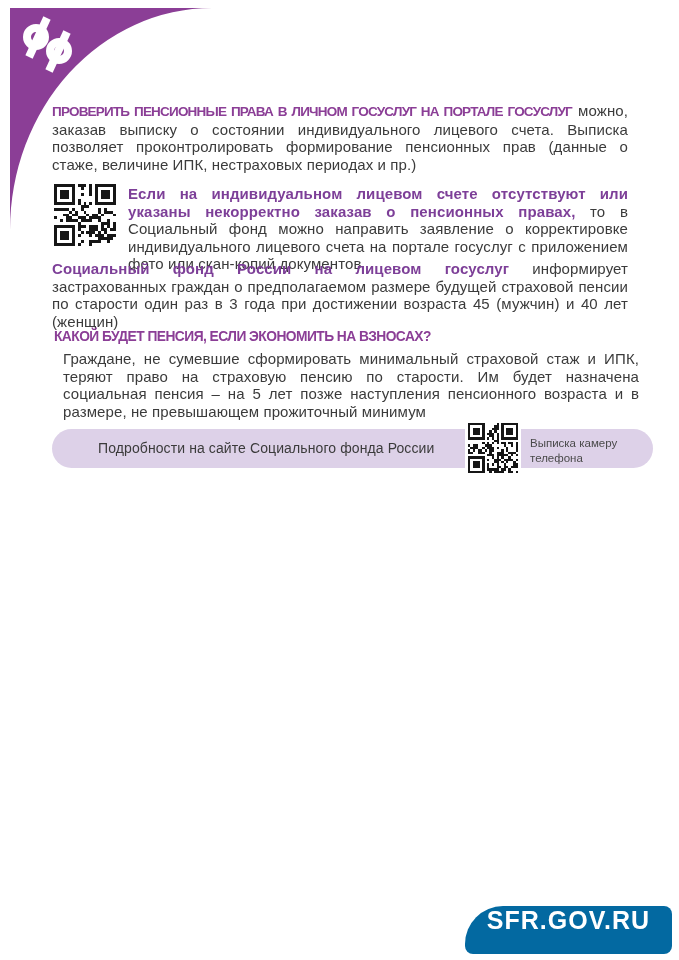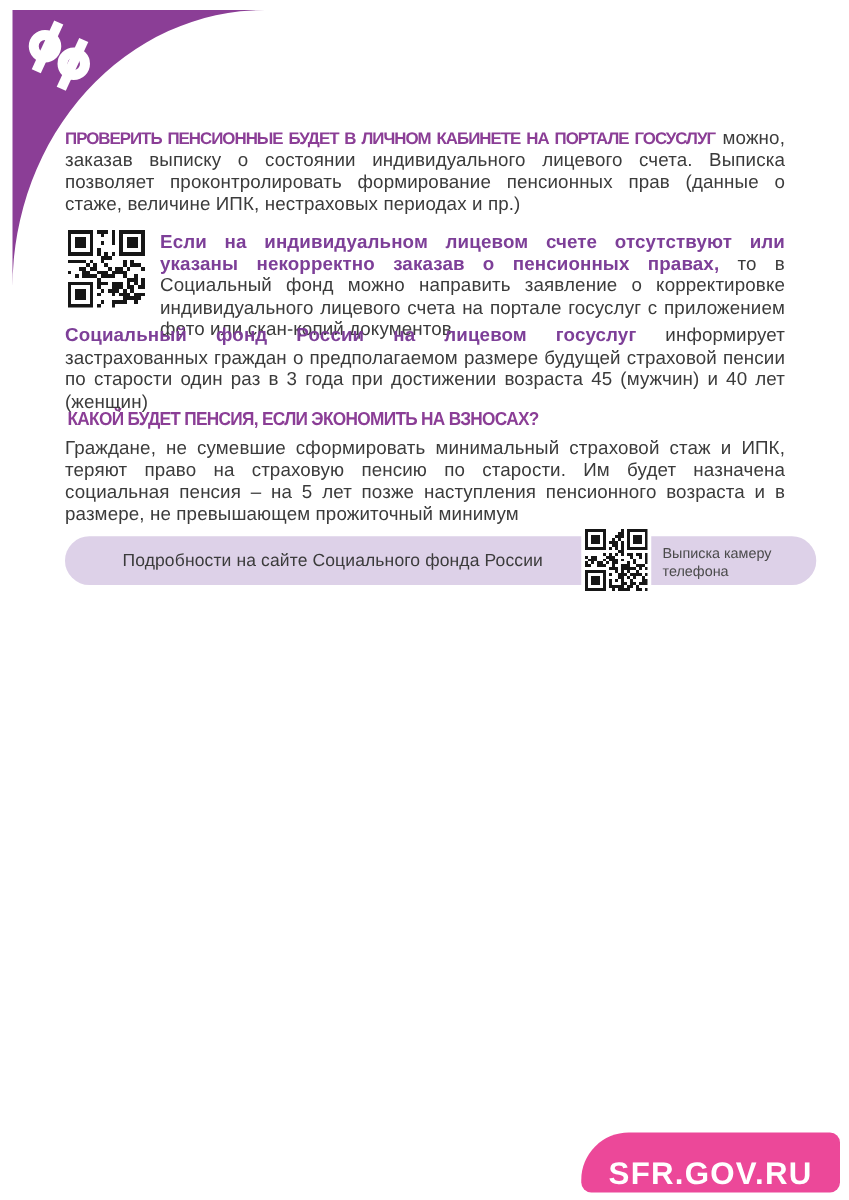--- a/index.html
+++ b/index.html
@@ -12,21 +12,21 @@
   .corner-svg { position:absolute; left:0; top:0; }
 
   
   .para {
     position:absolute; left:52px; width:576px;
     font-size:15px; line-height:17.5px; letter-spacing:0.1px;
     color:#3b3b3b; text-align:justify; margin:0;
   }
   .p1 { top:102px; }
   .p3 { top:260px; }
-  .p4 { top:350px; }
+  .p4 { top:350px;margin-left:11px; }
 
   .h1 {
     color:#8b3e96; font-weight:bold; font-family:"Liberation Sans", sans-serif;
     font-stretch:condensed; font-size:13.5px; letter-spacing:-0.8px;
   }
   .lead { color:#7d3f98; font-weight:bold; }
 
   .h2 {
     position:absolute; left:54px; top:327px; margin:0;
     color:#8b3e96; font-weight:bold; font-family:"Liberation Sans", sans-serif;
@@ -59,22 +59,22 @@
   }
   .qr2 { width:50px; height:50px; }
   .qr-caption {
     position:absolute; left:478px; top:7px; width:112px;
     font-size:11.5px; line-height:1.3; color:#4a4a4a;
   }
 
   
   .footer-plate {
     position:absolute; left:465px; top:906px; width:207px; height:48px;
-    background:#ec4899; border-radius:38px 8px 8px 8px;
-    display:flex; align-items:flex-end; justify-content:center;
+    background:#0369a1; border-radius:38px 8px 8px 8px;
+    display:flex; align-items:flex-start; justify-content:center;
   }
   .footer-plate span {
     color:#ffffff; font-weight:bold; font-size:25px; letter-spacing:1px;
     font-family:"Liberation Sans", sans-serif;
   }
 </style>
 </head>
 <body>
 
 <div class="page">
@@ -83,21 +83,21 @@
     <path d="M10,8 H212 A202,222 0 0 0 10,230 Z" fill="#8b3e96"></path>
     <g stroke="#ffffff" stroke-width="8" fill="none">
       <circle cx="36" cy="37" r="9"></circle>
       <circle cx="59" cy="51" r="9"></circle>
       <line x1="47" y1="18" x2="29" y2="57"></line>
       <line x1="67" y1="32" x2="49" y2="71"></line>
     </g>
   </svg>
 
   <p class="para p1">
-    <span class="h1">ПРОВЕРИТЬ ПЕНСИОННЫЕ БУДЕТ В ЛИЧНОМ КАБИНЕТЕ НА ПОРТАЛЕ ГОСУСЛУГ</span>
+    <span class="h1">ПРОВЕРИТЬ ПЕНСИОННЫЕ ПРАВА В ЛИЧНОМ ГОСУСЛУГ НА ПОРТАЛЕ ГОСУСЛУГ</span>
     <span>можно, заказав выписку о состоянии индивидуального лицевого счета. Выписка позволяет проконтролировать формирование пенсионных прав (данные о стаже, величине ИПК, нестраховых периодах и пр.)</span>
   </p>
 
   <div class="qr-row">
     <svg class="qr qr1" viewBox="0 0 21 21" preserveAspectRatio="none">
         <rect width="21" height="21" fill="#ffffff"></rect>
         <path d="M0 0h1v1h-1zM1 0h1v1h-1zM2 0h1v1h-1zM3 0h1v1h-1zM4 0h1v1h-1zM5 0h1v1h-1zM6 0h1v1h-1zM8 0h1v1h-1zM9 0h1v1h-1zM10 0h1v1h-1zM12 0h1v1h-1zM14 0h1v1h-1zM15 0h1v1h-1zM16 0h1v1h-1zM17 0h1v1h-1zM18 0h1v1h-1zM19 0h1v1h-1zM20 0h1v1h-1zM0 1h1v1h-1zM6 1h1v1h-1zM9 1h1v1h-1zM12 1h1v1h-1zM14 1h1v1h-1zM20 1h1v1h-1zM0 2h1v1h-1zM2 2h1v1h-1zM3 2h1v1h-1zM4 2h1v1h-1zM6 2h1v1h-1zM12 2h1v1h-1zM14 2h1v1h-1zM16 2h1v1h-1zM17 2h1v1h-1zM18 2h1v1h-1zM20 2h1v1h-1zM0 3h1v1h-1zM2 3h1v1h-1zM3 3h1v1h-1zM4 3h1v1h-1zM6 3h1v1h-1zM9 3h1v1h-1zM12 3h1v1h-1zM14 3h1v1h-1zM16 3h1v1h-1zM17 3h1v1h-1zM18 3h1v1h-1zM20 3h1v1h-1zM0 4h1v1h-1zM2 4h1v1h-1zM3 4h1v1h-1zM4 4h1v1h-1zM6 4h1v1h-1zM14 4h1v1h-1zM16 4h1v1h-1zM17 4h1v1h-1zM18 4h1v1h-1zM20 4h1v1h-1zM0 5h1v1h-1zM6 5h1v1h-1zM8 5h1v1h-1zM14 5h1v1h-1zM20 5h1v1h-1zM0 6h1v1h-1zM1 6h1v1h-1zM2 6h1v1h-1zM3 6h1v1h-1zM4 6h1v1h-1zM5 6h1v1h-1zM6 6h1v1h-1zM8 6h1v1h-1zM10 6h1v1h-1zM12 6h1v1h-1zM14 6h1v1h-1zM15 6h1v1h-1zM16 6h1v1h-1zM17 6h1v1h-1zM18 6h1v1h-1zM19 6h1v1h-1zM20 6h1v1h-1zM9 7h1v1h-1zM10 7h1v1h-1zM11 7h1v1h-1zM0 8h1v1h-1zM1 8h1v1h-1zM2 8h1v1h-1zM3 8h1v1h-1zM4 8h1v1h-1zM6 8h1v1h-1zM9 8h1v1h-1zM15 8h1v1h-1zM17 8h1v1h-1zM5 9h1v1h-1zM7 9h1v1h-1zM10 9h1v1h-1zM15 9h1v1h-1zM17 9h1v1h-1zM18 9h1v1h-1zM19 9h1v1h-1zM3 10h1v1h-1zM4 10h1v1h-1zM6 10h1v1h-1zM7 10h1v1h-1zM11 10h1v1h-1zM13 10h1v1h-1zM14 10h1v1h-1zM16 10h1v1h-1zM20 10h1v1h-1zM0 11h1v1h-1zM4 11h1v1h-1zM5 11h1v1h-1zM8 11h1v1h-1zM9 11h1v1h-1zM10 11h1v1h-1zM12 11h1v1h-1zM13 11h1v1h-1zM14 11h1v1h-1zM15 11h1v1h-1zM2 12h1v1h-1zM4 12h1v1h-1zM5 12h1v1h-1zM6 12h1v1h-1zM7 12h1v1h-1zM9 12h1v1h-1zM10 12h1v1h-1zM11 12h1v1h-1zM12 12h1v1h-1zM15 12h1v1h-1zM18 12h1v1h-1zM8 13h1v1h-1zM16 13h1v1h-1zM17 13h1v1h-1zM18 13h1v1h-1zM20 13h1v1h-1zM0 14h1v1h-1zM1 14h1v1h-1zM2 14h1v1h-1zM3 14h1v1h-1zM4 14h1v1h-1zM5 14h1v1h-1zM6 14h1v1h-1zM8 14h1v1h-1zM9 14h1v1h-1zM10 14h1v1h-1zM12 14h1v1h-1zM13 14h1v1h-1zM14 14h1v1h-1zM16 14h1v1h-1zM18 14h1v1h-1zM20 14h1v1h-1zM0 15h1v1h-1zM6 15h1v1h-1zM8 15h1v1h-1zM12 15h1v1h-1zM13 15h1v1h-1zM14 15h1v1h-1zM16 15h1v1h-1zM17 15h1v1h-1zM19 15h1v1h-1zM20 15h1v1h-1zM0 16h1v1h-1zM2 16h1v1h-1zM3 16h1v1h-1zM4 16h1v1h-1zM6 16h1v1h-1zM9 16h1v1h-1zM11 16h1v1h-1zM12 16h1v1h-1zM13 16h1v1h-1zM15 16h1v1h-1zM17 16h1v1h-1zM0 17h1v1h-1zM2 17h1v1h-1zM3 17h1v1h-1zM4 17h1v1h-1zM6 17h1v1h-1zM8 17h1v1h-1zM12 17h1v1h-1zM14 17h1v1h-1zM15 17h1v1h-1zM16 17h1v1h-1zM18 17h1v1h-1zM19 17h1v1h-1zM20 17h1v1h-1zM0 18h1v1h-1zM2 18h1v1h-1zM3 18h1v1h-1zM4 18h1v1h-1zM6 18h1v1h-1zM15 18h1v1h-1zM16 18h1v1h-1zM17 18h1v1h-1zM18 18h1v1h-1zM19 18h1v1h-1zM0 19h1v1h-1zM6 19h1v1h-1zM9 19h1v1h-1zM12 19h1v1h-1zM13 19h1v1h-1zM14 19h1v1h-1zM15 19h1v1h-1zM18 19h1v1h-1zM0 20h1v1h-1zM1 20h1v1h-1zM2 20h1v1h-1zM3 20h1v1h-1zM4 20h1v1h-1zM5 20h1v1h-1zM6 20h1v1h-1zM8 20h1v1h-1zM12 20h1v1h-1z" fill="#161616"></path>
       </svg>
     <p class="para-inner">
       <span class="lead">Если на индивидуальном лицевом счете отсутствуют или указаны некорректно заказав о пенсионных правах,</span>

